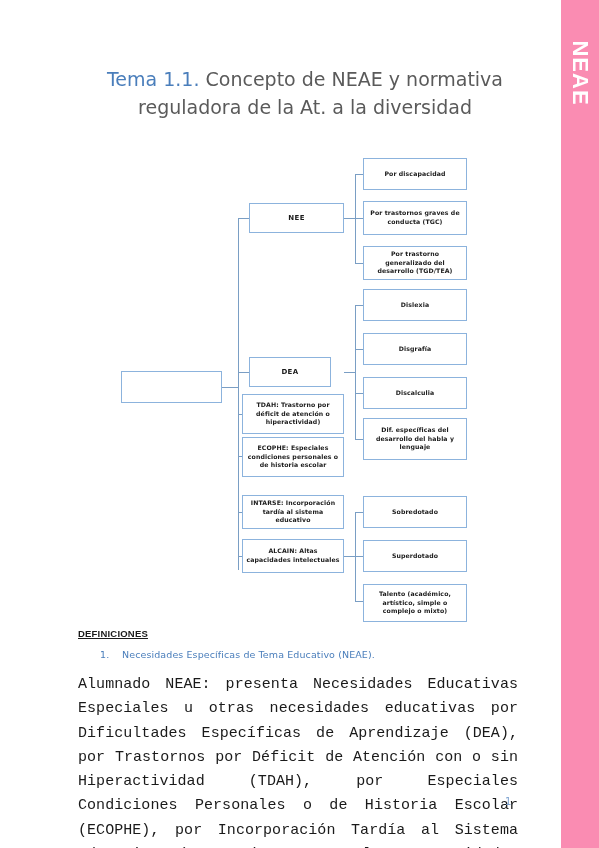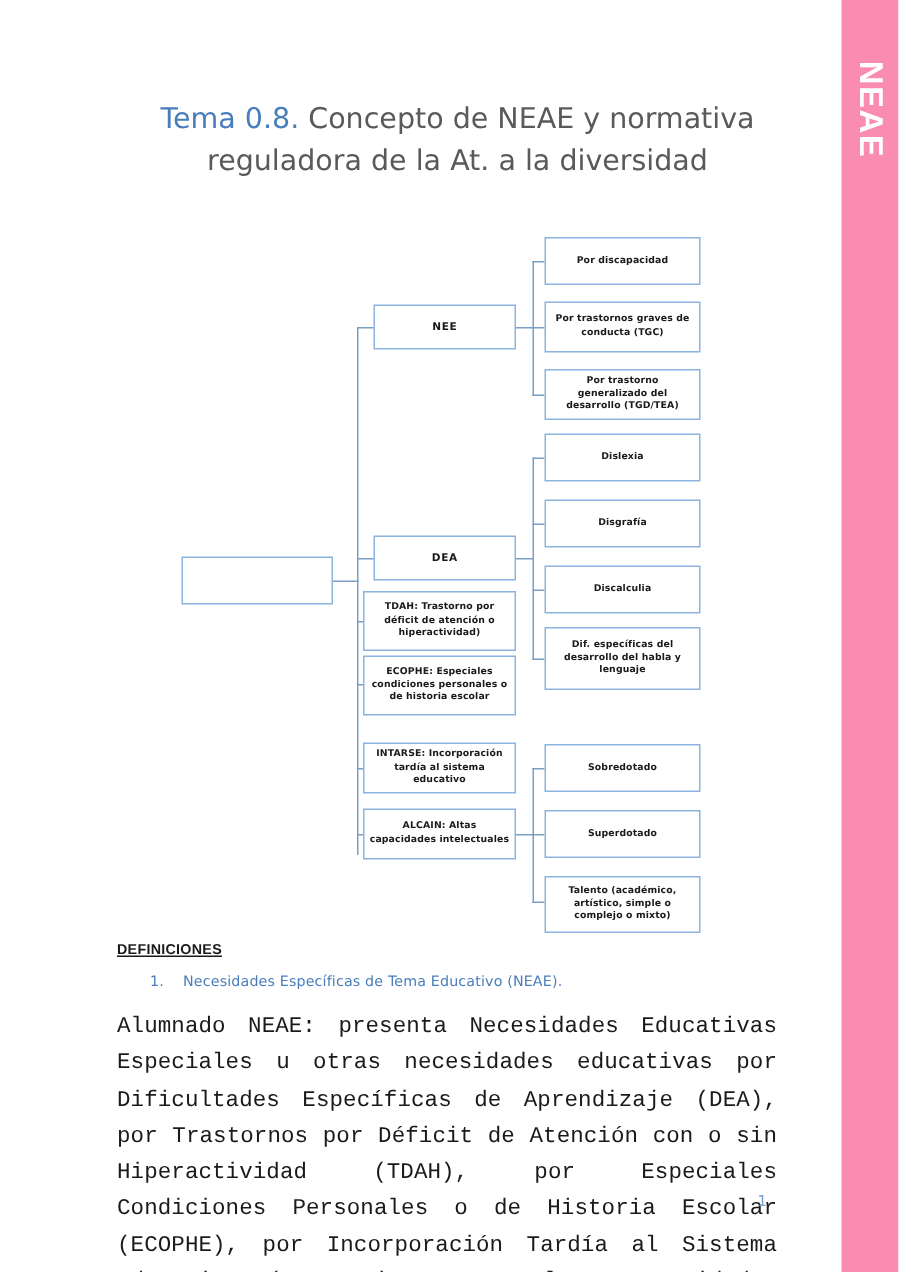--- a/index.html
+++ b/index.html
@@ -122,40 +122,40 @@
 </head>
 <body>
 
 <div id="page">
 
   <div id="side-band">
     <div id="side-band-label">NEAE</div>
   </div>
 
   <div id="title">
-    <span class="accent">Tema 0.8.</span><span> Concepto de NEAE y normativa reguladora de la At. a la diversidad</span>
+    <span class="accent">Tema 1.1.</span><span> Concepto de NEAE y normativa reguladora de la At. a la diversidad</span>
   </div>
 
   <div id="diagram">
 
     <div class="node big" style="left:121px; top:221px; width:101px; height:32px;"></div>
 
     <div class="conn h" style="left:222px; top:237px; width:17px;"></div>
     <div class="conn v" style="left:238px; top:68px; height:352px;"></div>
 
     <div class="conn h" style="left:238px; top:68px; width:12px;"></div>
     <div class="conn h" style="left:238px; top:222px; width:12px;"></div>
     <div class="conn h" style="left:238px; top:264px; width:12px;"></div>
     <div class="conn h" style="left:238px; top:306px; width:12px;"></div>
     <div class="conn h" style="left:238px; top:362px; width:12px;"></div>
     <div class="conn h" style="left:238px; top:406px; width:12px;"></div>
 
     <div class="node big" style="left:249px; top:53px; width:95px; height:30px;">NEE</div>
 
-    <div class="node big" style="left:249px; top:207px; width:95px; height:30px;">DEA</div>
+    <div class="node big" style="left:249px; top:207px; width:82px; height:30px;">DEA</div>
 
     <div class="node" style="left:242px; top:244px; width:102px; height:40px;">TDAH: Trastorno por déficit de atención o hiperactividad)</div>
 
     <div class="node" style="left:242px; top:287px; width:102px; height:40px;">ECOPHE: Especiales condiciones personales o de historia escolar</div>
 
     <div class="node" style="left:242px; top:345px; width:102px; height:34px;">INTARSE: Incorporación tardía al sistema educativo</div>
 
     <div class="node" style="left:242px; top:389px; width:102px; height:34px;">ALCAIN: Altas capacidades intelectuales</div>
 
     <div class="conn h" style="left:344px; top:68px; width:12px;"></div>

